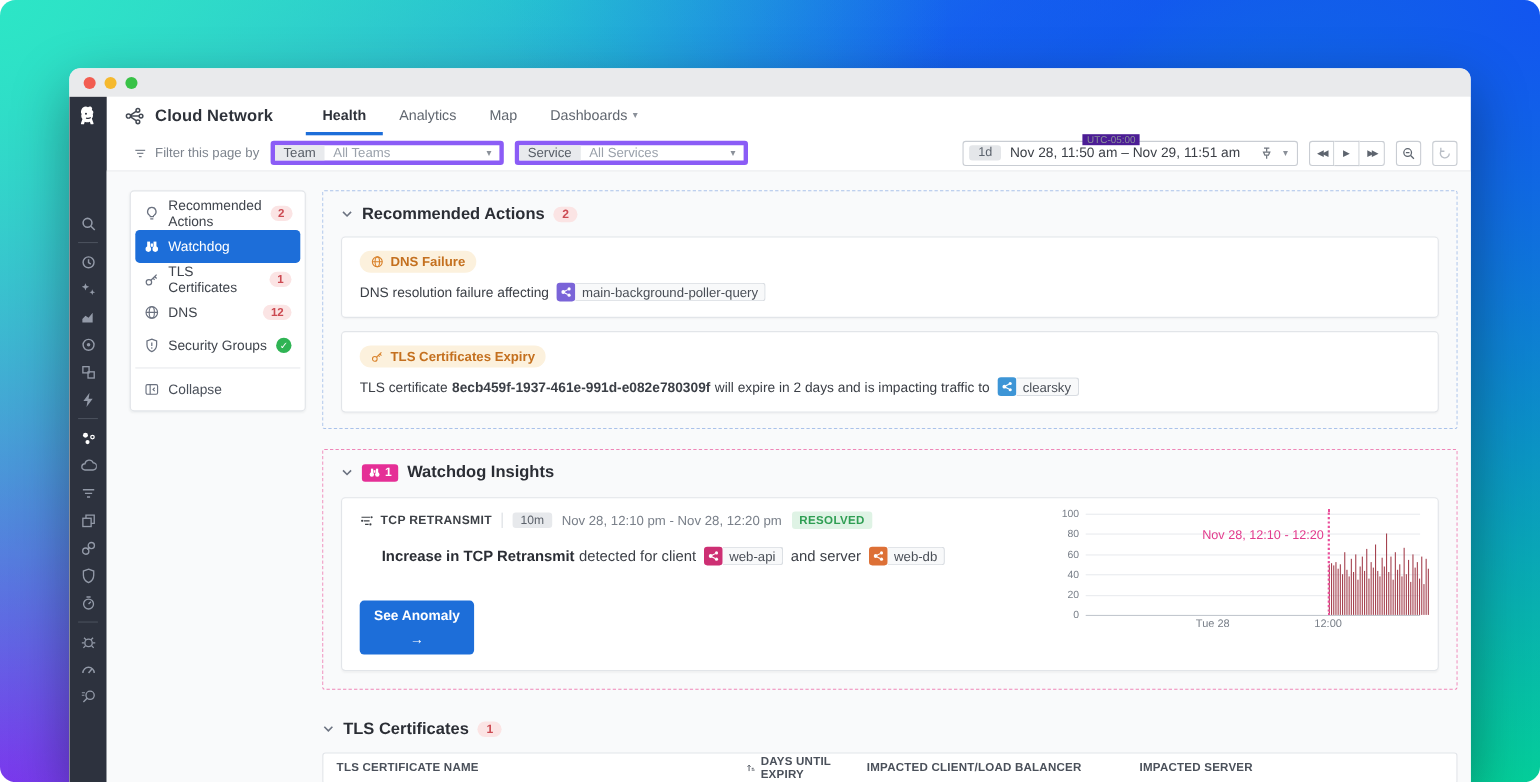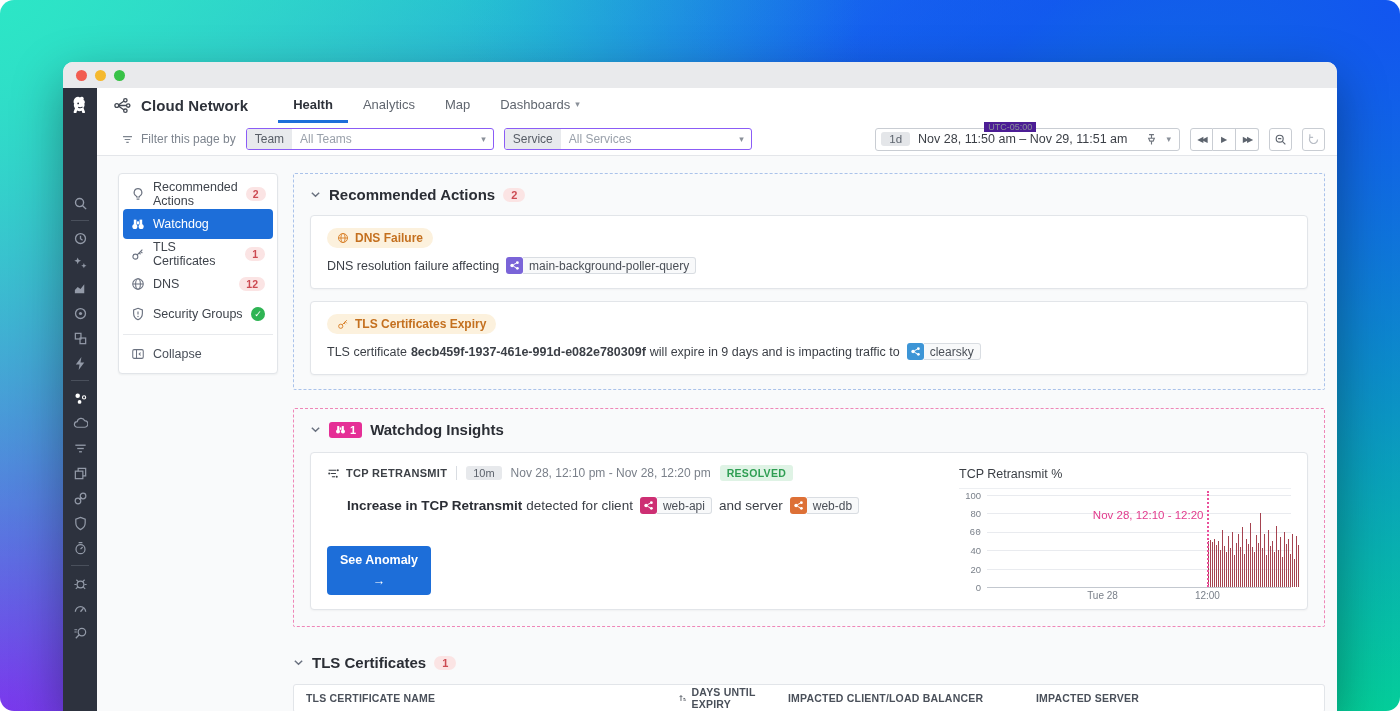--- a/index.html
+++ b/index.html
@@ -41,21 +41,21 @@
   .topnav { height:35px; display:flex; align-items:stretch; padding-left:16px; flex-shrink:0; }
   .appicon { align-self:center; width:19px; height:19px; color:#444a54; }
   .apptitle { align-self:center; font-size:15px; font-weight:bold; color:#2e323a; margin-left:9px; letter-spacing:.1px; }
   .tabs { display:flex; margin-left:30px; }
   .tab { display:flex; align-items:center; gap:5px; padding:0 15px; font-size:13px; color:#60666f; border-bottom:3px solid transparent; cursor:pointer; }
   .tab.active { color:#2e323a; font-weight:bold; border-bottom-color:#1d6ed9; }
   .caret { font-size:9px; color:#8a9099; }
 
   .filterrow { height:33px; border-bottom:1px solid #e4e6ea; display:flex; align-items:center; padding:0 12px 0 24px; gap:10px; flex-shrink:0; }
   .filterlabel { display:flex; align-items:center; gap:7px; color:#7d848e; font-size:12px; }
-  .selbox { height:22px; width:248px; border:1px solid #8b5cf6; border-radius:3px; display:flex; align-items:center; overflow:hidden; background:#fff; cursor:pointer; }
+  .selbox { height:22px; width:212px; border:4px solid #8b5cf6; border-radius:3px; display:flex; align-items:center; overflow:hidden; background:#fff; cursor:pointer; }
   .selbox .seg { background:#e8eaed; color:#575d66; font-size:12px; padding:0 8px; height:100%; display:flex; align-items:center; }
   .selbox .val { color:#9aa1ab; font-size:12px; padding:0 8px; flex:1; }
   .selbox .caret { margin-right:7px; }
   .spacer { flex:1; }
 
   .timebox { position:relative; height:23px; border:1px solid #c9cdd3; border-radius:3px; display:flex; align-items:center; padding:0 8px 0 5px; gap:8px; background:#fff; }
   .tz { position:absolute; top:-7px; left:108px; font-size:9px; color:#8a9099; background:#4c1d95; padding:0 4px; }
   .preset { background:#e4e6e9; border-radius:3px; font-size:11.5px; color:#5d646e; padding:1px 8px; cursor:pointer; }
   .trange { font-size:12.5px; color:#3b3f46; white-space:nowrap; }
   .pin { color:#6f757e; width:13px; height:13px; margin-left:10px; cursor:pointer; }
@@ -473,21 +473,21 @@
                 <span class="tagpill">
                   <svg viewBox="0 0 16 16">
                       <circle cx="5" cy="11" r="2.8" fill="none" stroke="#d9822b" stroke-width="1.3"></circle>
                       <path d="M7.1 8.9L13 3M11 5l2 2M9.3 6.7l1.6 1.6" fill="none" stroke="#d9822b" stroke-width="1.3"></path>
                     </svg>
                   <span>TLS Certificates Expiry</span>
                 </span>
                 <div class="cardline">
                   <span>TLS certificate</span>
                   <b>8ecb459f-1937-461e-991d-e082e780309f</b>
-                  <span>will expire in 9 days and is impacting traffic to</span>
+                  <span>will expire in 2 days and is impacting traffic to</span>
                   <span class="chip">
                     <span class="cicon" style="background:#3d95d6">
                         <svg viewBox="0 0 10 10">
                           <g fill="#fff">
                             <circle cx="2.8" cy="5" r="1.6"></circle>
                             <circle cx="7.6" cy="2.4" r="1.3"></circle>
                             <circle cx="7.6" cy="7.6" r="1.3"></circle>
                           </g>
                           <g stroke="#fff" stroke-width=".9">
                             <line x1="4" y1="4.3" x2="6.5" y2="3"></line>
@@ -581,27 +581,26 @@
                       <span class="clabel">web-db</span>
                     </span>
                   </div>
                   <button class="seebtn">
                     <span>See Anomaly</span>
                     <span>→</span>
                   </button>
                 </div>
 
                 <div class="chart">
-                  <div class="chart-title">TCP Retransmit %</div>
                   <div class="plot-wrap">
                     <div class="yaxis">
                         <span class="ytick" style="top: 87px;">0</span>
                         <span class="ytick" style="top: 68.6px;">20</span>
                         <span class="ytick" style="top: 50.2px;">40</span>
-                        <span class="ytick" style="top: 31.8px; font-family: Liberation Mono, monospace;">60</span>
+                        <span class="ytick" style="top: 31.8px;">60</span>
                         <span class="ytick" style="top: 13.4px;">80</span>
                         <span class="ytick" style="top: -5px;">100</span>
                       </div>
                     <div class="plot">
                         <div class="gline" style="top: 0px;"></div>
                         <div class="gline" style="top: 18.4px;"></div>
                         <div class="gline" style="top: 36.8px;"></div>
                         <div class="gline" style="top: 55.2px;"></div>
                         <div class="gline" style="top: 73.6px;"></div>
                         <div class="gline zero" style="top: 92px;"></div>

